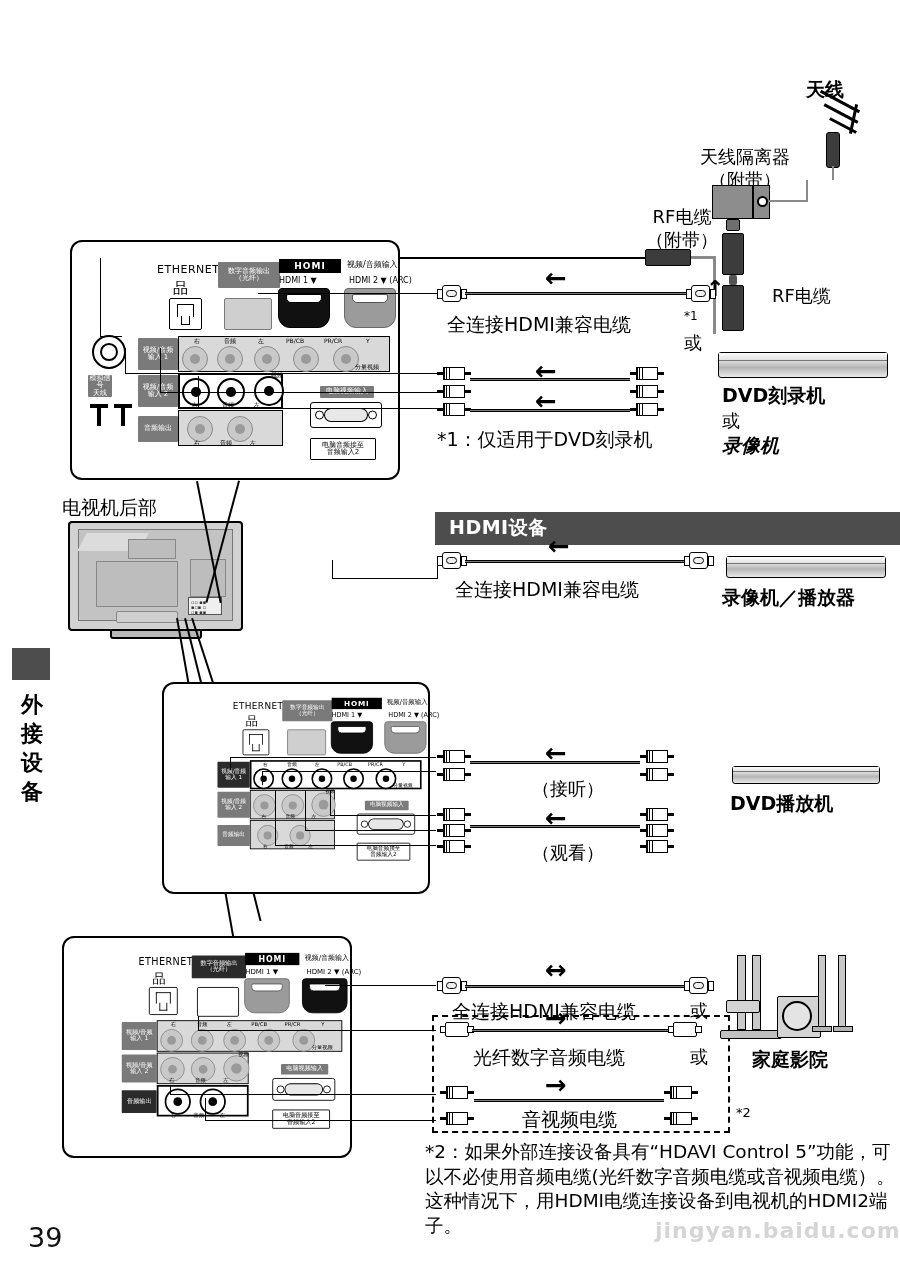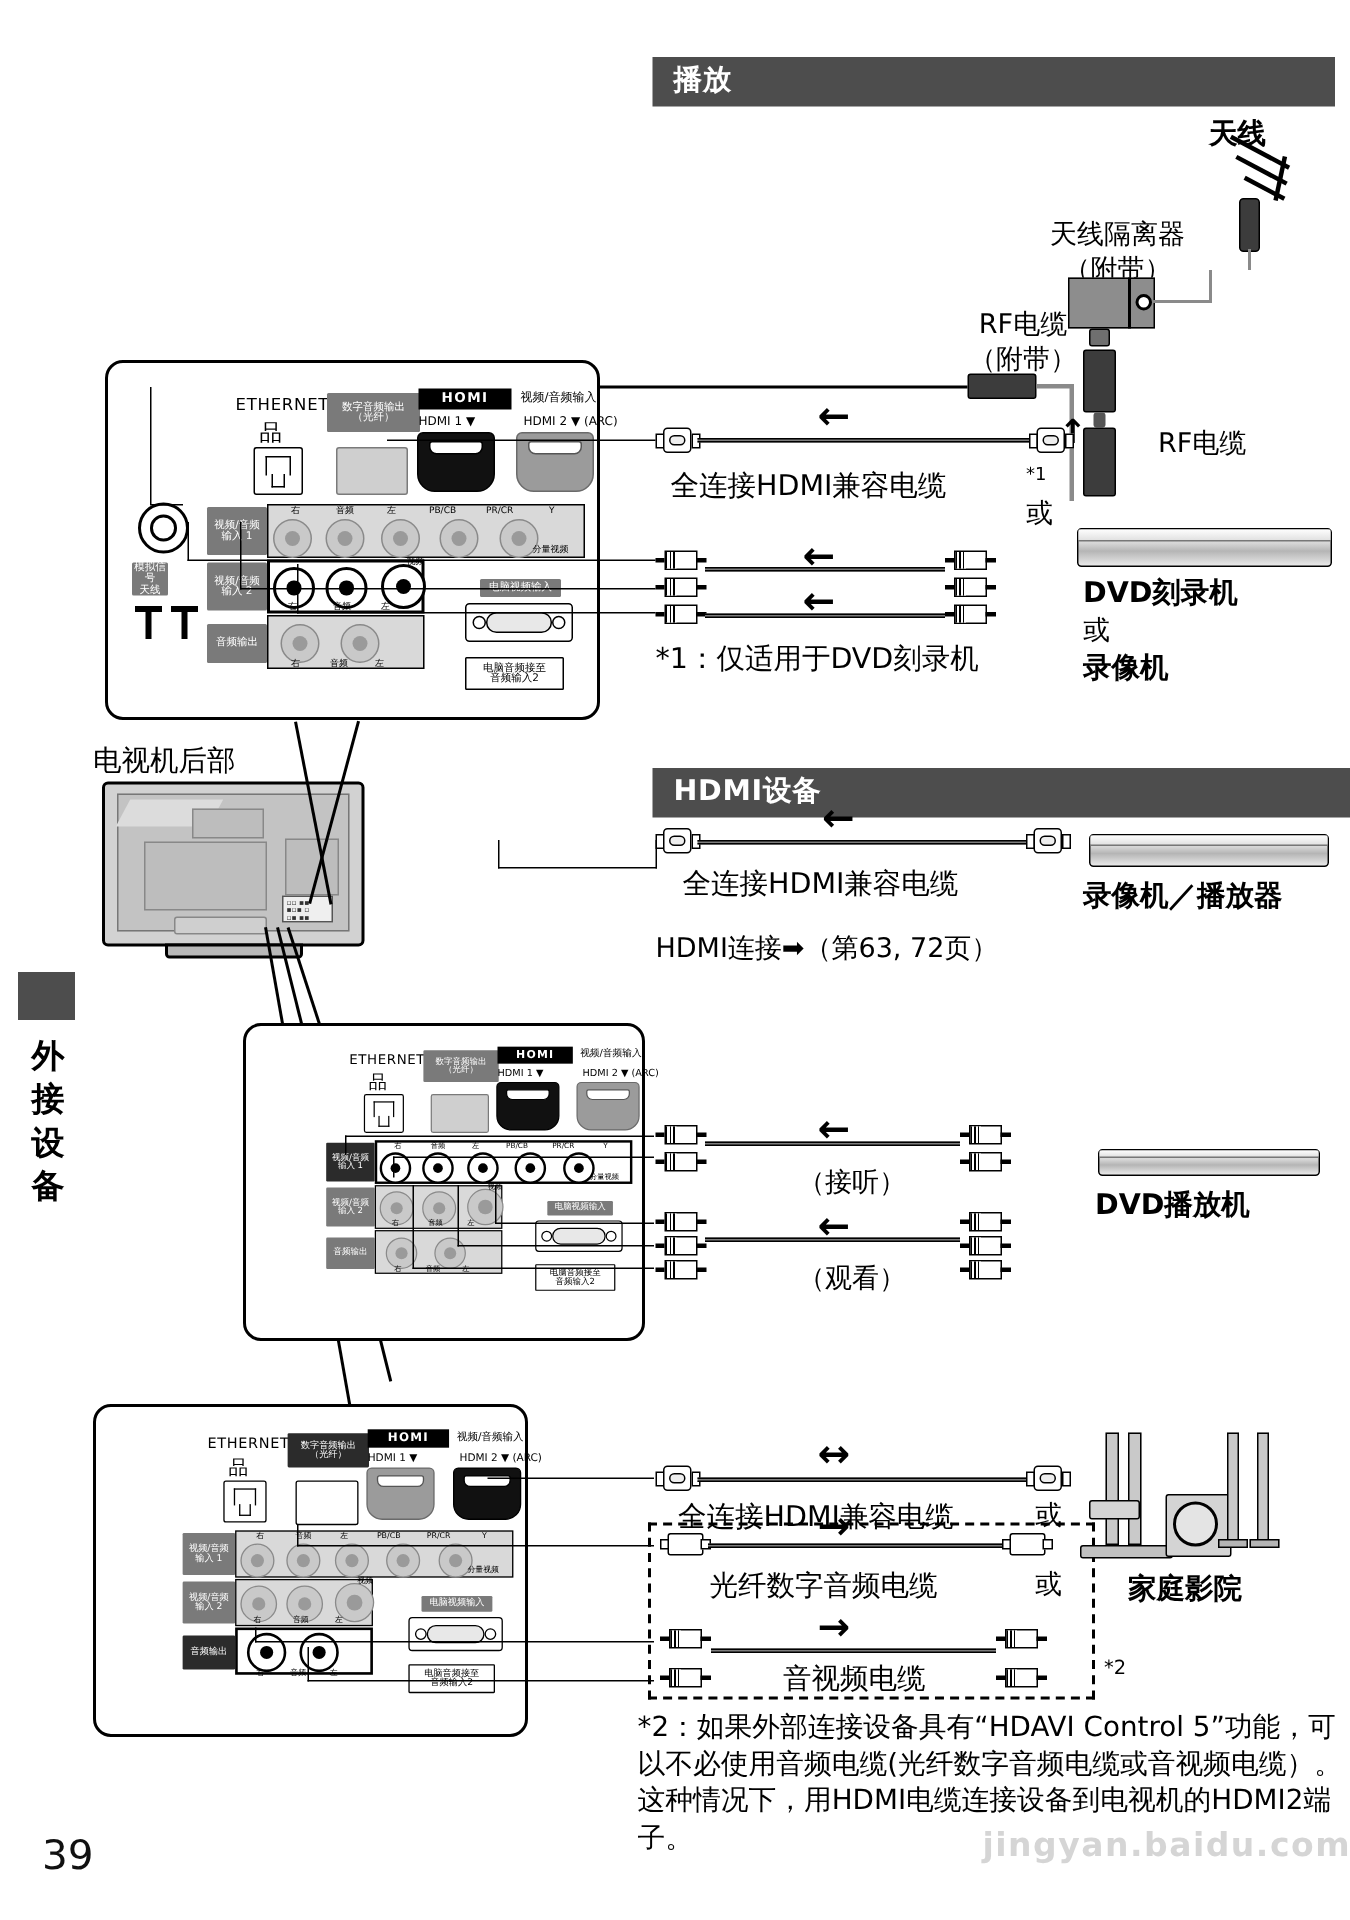--- a/index.html
+++ b/index.html
@@ -269,21 +269,20 @@
   .dark-box { position:absolute; background:#3c3c3c; border:1.5px solid #000; border-radius:2px;}
   .mid-box  { position:absolute; background:#6f6f6f; border:1.5px solid #000; border-radius:2px;}
   .line-k   { position:absolute; background:#000; }
   .line-g   { position:absolute; background:#8a8a8a; }
 </style>
 </head>
 <body>
 
 <div class="page">
 
-  <div class="sec-bar" style="left:435px; top:38px; width:455px;">播放</div>
 
   <div class="sec-bar" style="left:435px; top:512px; width:541px;">HDMI设备</div>
 
 
 
   <div class="txt b" style="left:806px; top:78px; font-size:19px;">天线</div>
 
   <div>
     <div class="ant-el" style="left:818px; top:100px; width:44px; height:3px; transform:rotate(28deg);"></div>
     <div class="ant-el" style="left:822px; top:112px; width:38px; height:3px; transform:rotate(28deg);"></div>
@@ -319,21 +318,21 @@
     <div class="line-g" style="left:691px; top:256px; width:24px; height:3px;"></div>
     <div class="line-g" style="left:713px; top:256px; width:3px; height:78px;"></div>
   </div>
   <div class="arrow" style="left:706px; top:278px; font-size:22px;">↑</div>
 
   <div class="dev-slab" style="left:718px; top:352px; width:170px; height:26px;">
     <div class="top"></div>
   </div>
   <div class="txt b" style="left:722px; top:384px; font-size:19px;">DVD刻录机</div>
   <div class="txt" style="left:722px; top:410px; font-size:18px;">或</div>
-  <div class="txt b" style="left:722px; top:434px; font-size:19px;">录像机</div>
+  <div class="txt b" style="left:722px; top:434px; font-size:19px;font-style:italic;">录像机</div>
 
   <div class="panel" style="left:70px; top:240px; width:330px; height:240px;">
     <div class="panel-inner">
 
       <div class="plabel" style="left:85px; top:22px; font-size:11px; letter-spacing:.5px;">ETHERNET</div>
       <div style="position:absolute; left:101px; top:37px; font-size:15px;">品</div>
       <div class="ethport" style="left:97px; top:56px; width:33px; height:32px;"></div>
 
       <div class="blockbox" style="left:146px; top:20px; width:62px; height:26px;">数字音频输出<br>（光纤）</div>
       <div class="optport" style="left:152px; top:56px; width:48px; height:32px;"></div>
@@ -518,21 +517,20 @@
     <div class="lead v" style="left:332px; top:560px; height:19px;"></div>
     <div class="lead v" style="left:437px; top:560px; height:19px;"></div>
   </div>
   <div class="txt" style="left:455px; top:578px; font-size:19px;">全连接HDMI兼容电缆</div>
 
   <div class="dev-slab" style="left:726px; top:556px; width:160px; height:22px;">
       <div class="top"></div>
     </div>
   <div class="txt b" style="left:722px; top:586px; font-size:19px;">录像机／播放器</div>
 
-  <div class="txt" style="left:437px; top:622px; font-size:18px;">HDMI连接➡（第63, 72页）</div>
 
   <div class="panel" style="left:162px; top:682px; width:268px; height:212px;">
     <div class="panel-inner" style="transform:scale(0.81); transform-origin:0 0; width:330px; height:240px;">
       <div class="plabel" style="left:85px; top:22px; font-size:11px; letter-spacing:.5px;">ETHERNET</div>
       <div style="position:absolute; left:101px; top:37px; font-size:15px;">品</div>
       <div class="ethport" style="left:97px; top:56px; width:33px; height:32px;"></div>
 
       <div class="blockbox" style="left:146px; top:20px; width:62px; height:26px;">数字音频输出<br>（光纤）</div>
       <div class="optport" style="left:152px; top:56px; width:48px; height:32px;"></div>
 

